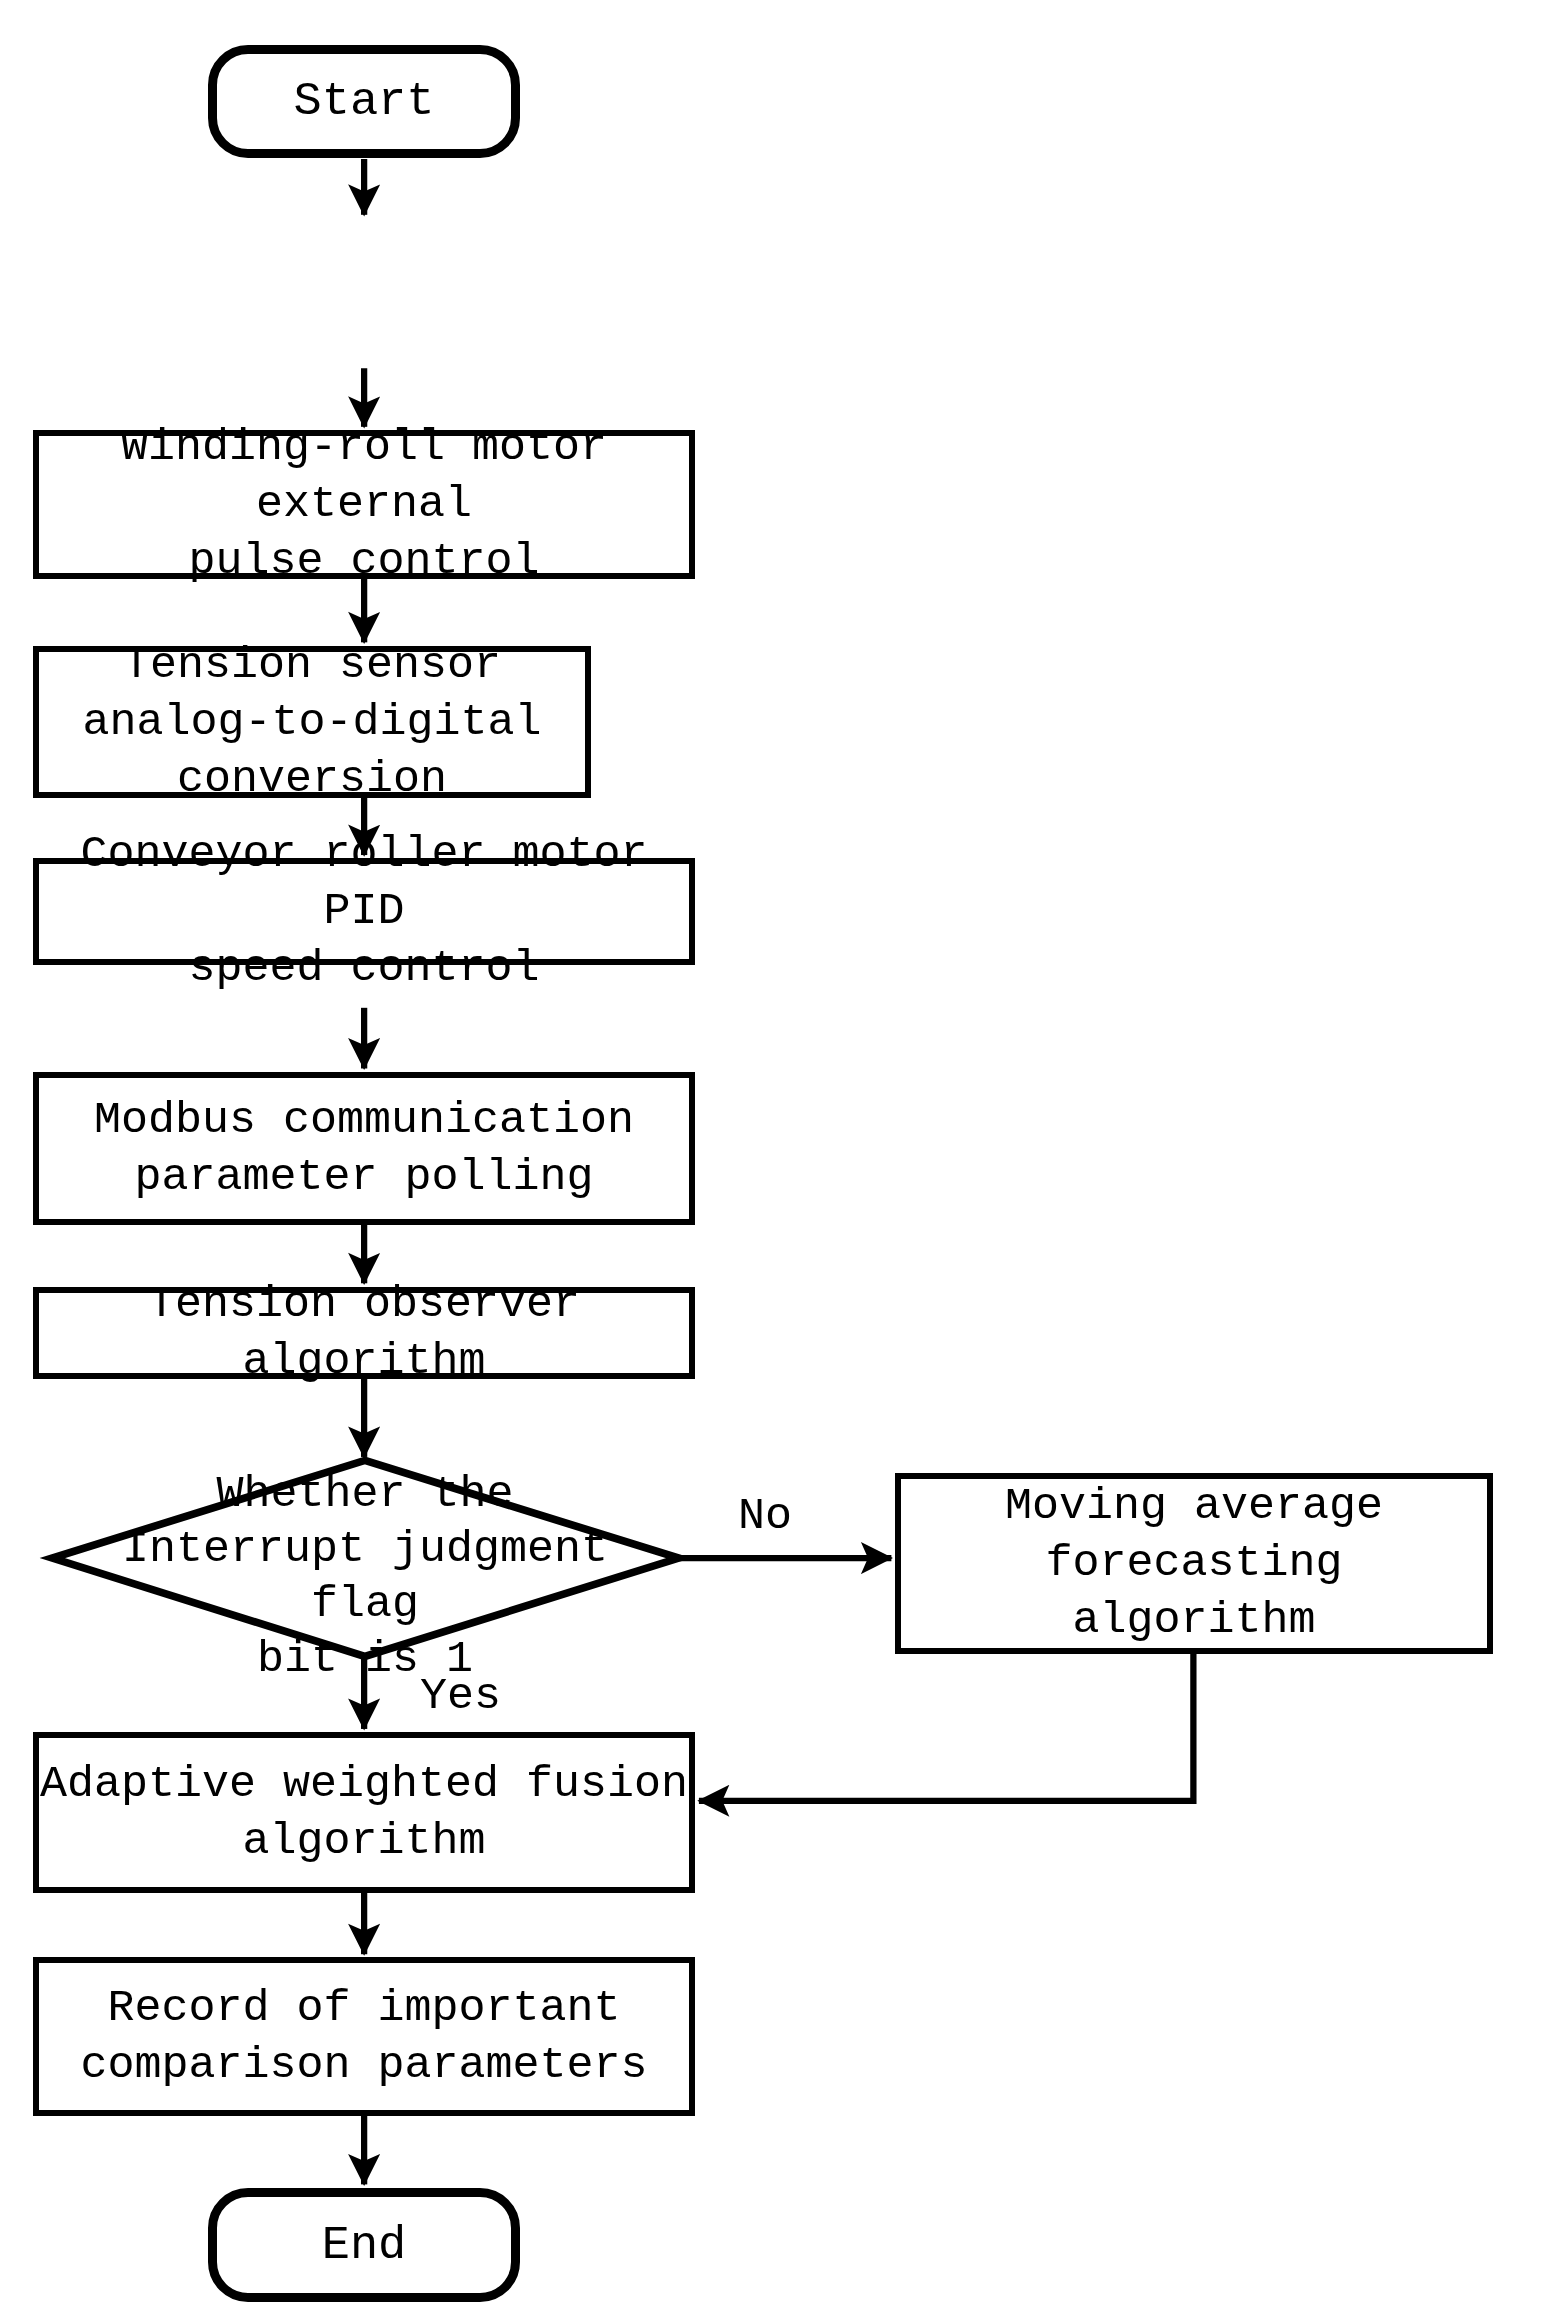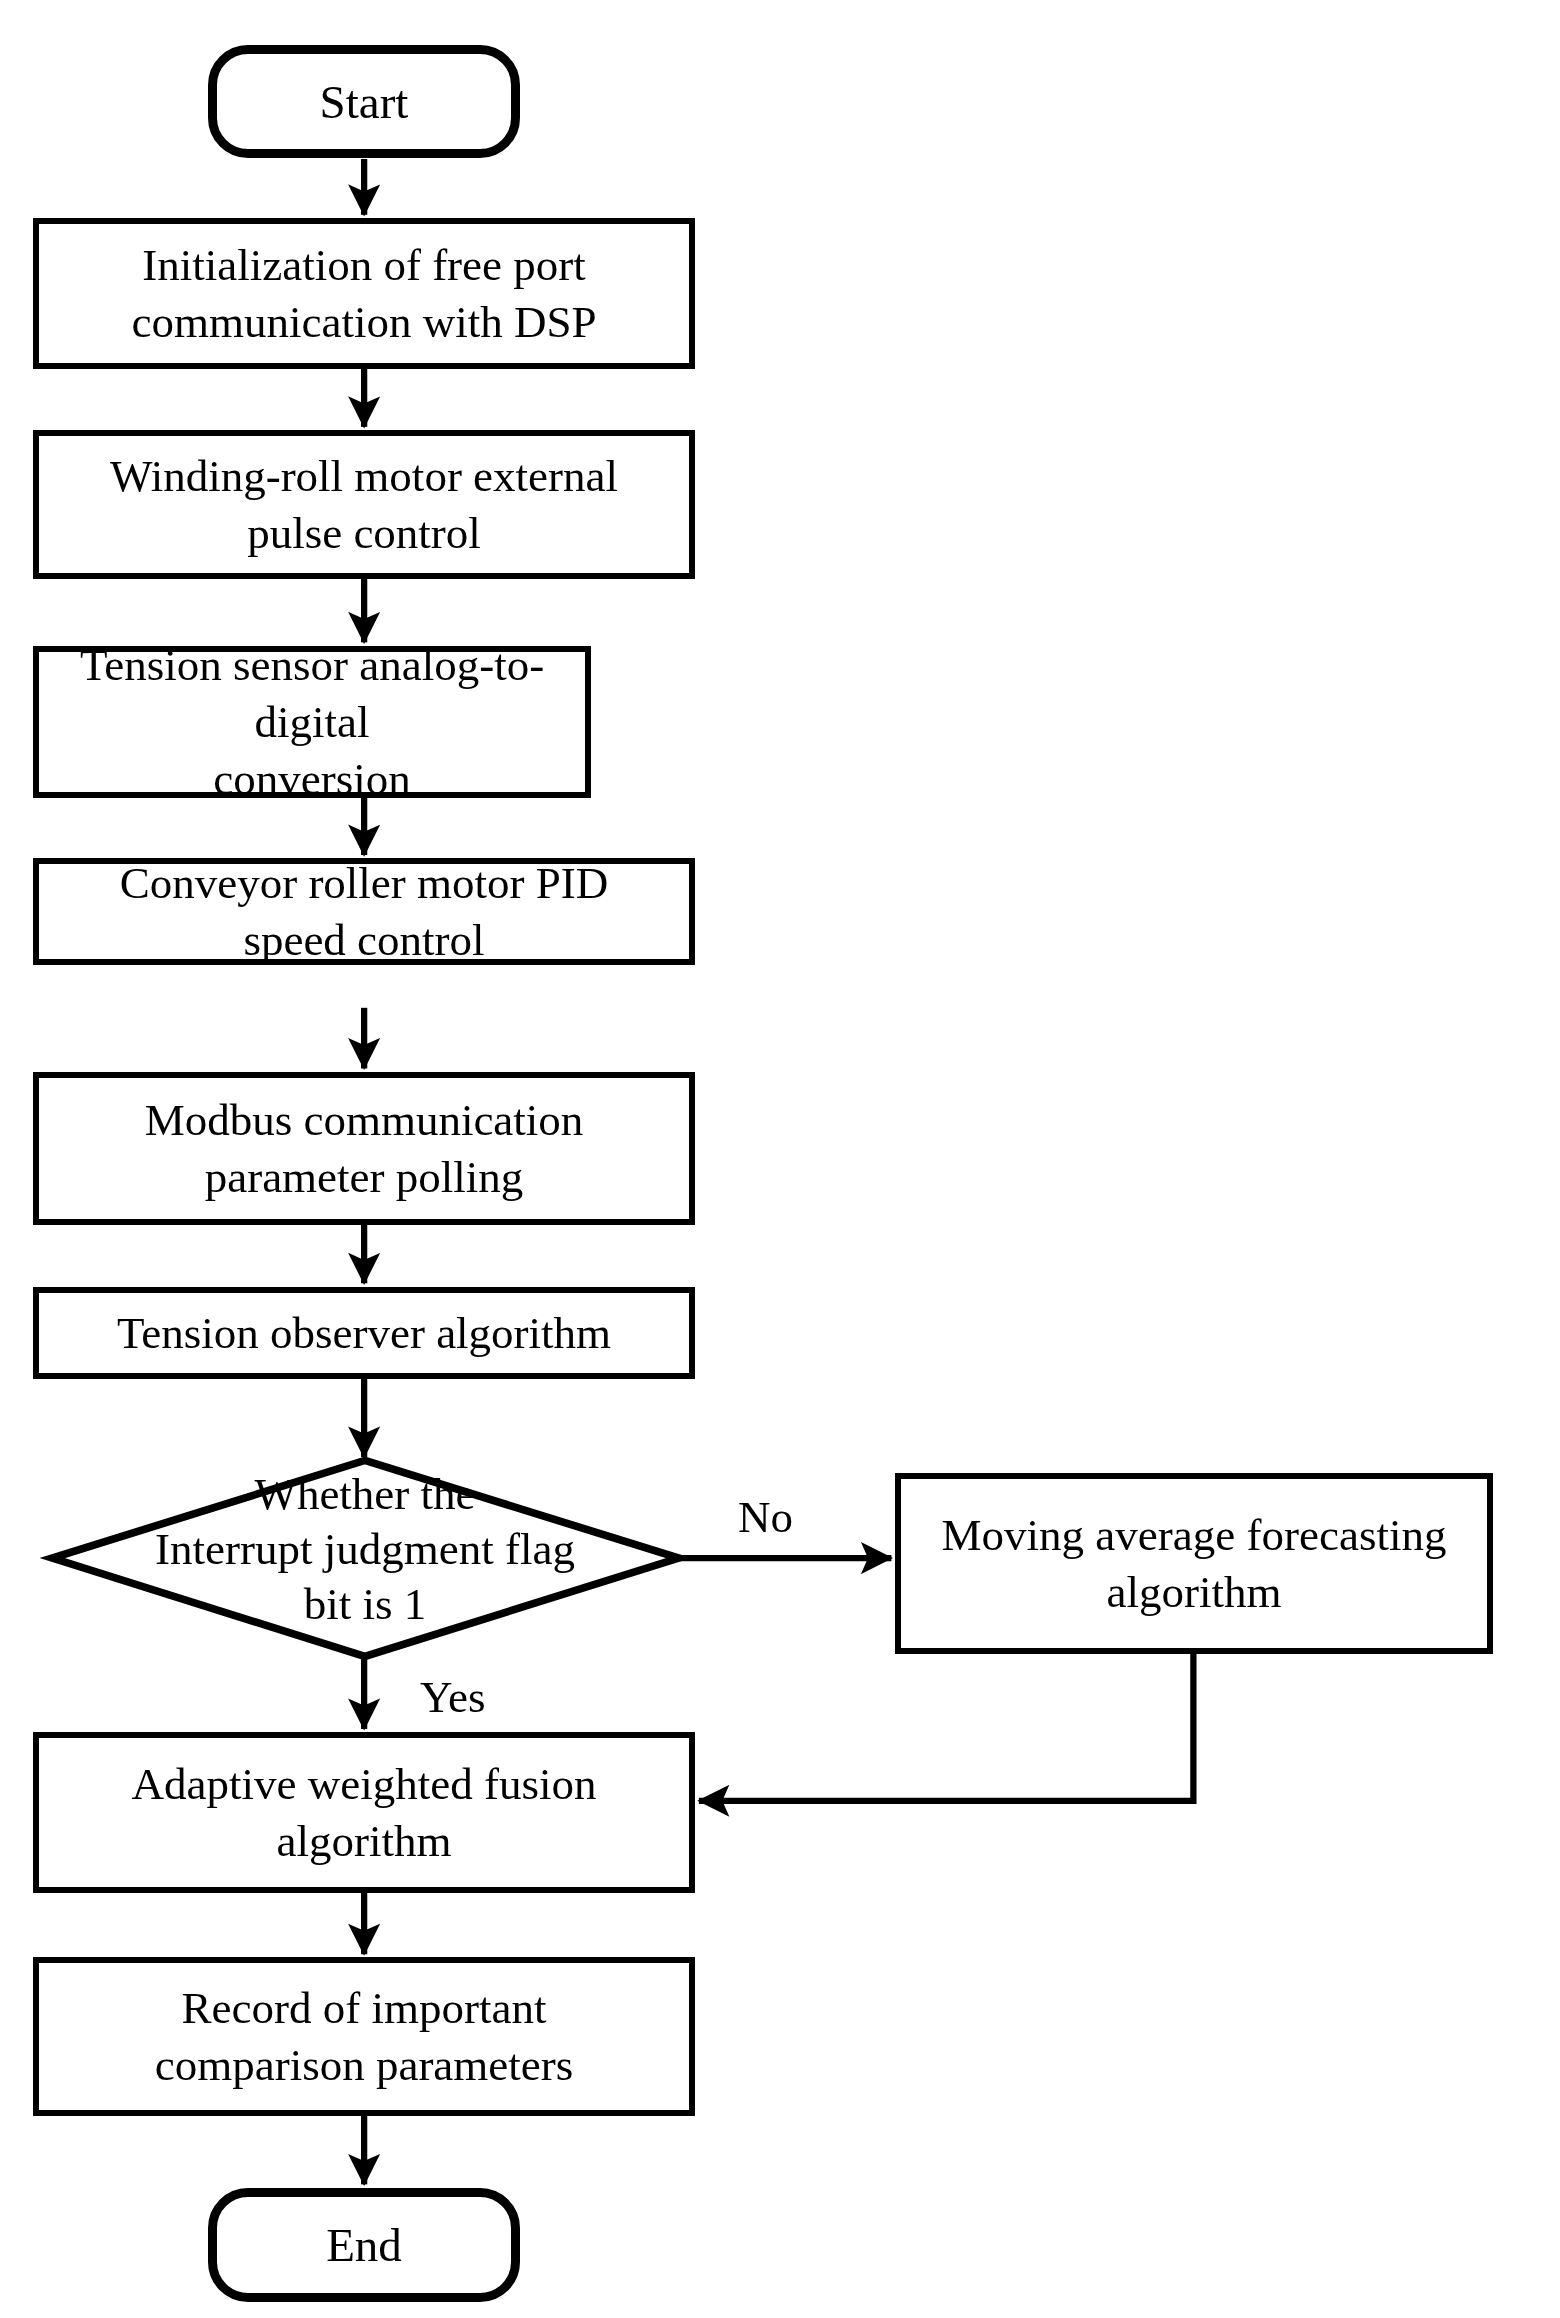--- a/index.html
+++ b/index.html
@@ -5,21 +5,21 @@
   html, body {
     margin: 0;
     padding: 0;
     background: #ffffff;
   }
   #canvas {
     position: relative;
     width: 1561px;
     height: 2319px;
     background: #ffffff;
-    font-family: Liberation Serif, serif;
+    font-family: Liberation Mono, monospace;
     color: #000000;
   }
   #connector-layer {
     position: absolute;
     left: 0; top: 0;
     width: 1561px; height: 2319px;
     z-index: 1;
   }
   .node {
     position: absolute;
@@ -101,24 +101,20 @@
       <path d="M522 2713 L522 2802" marker-end="url(#ah)"></path>
       <path d="M522 3033 L522 3132" marker-end="url(#ah)"></path>
     </g>
     <polygon points="523,2094 973,2234 523,2375 75,2234" fill="#ffffff" stroke="#000000" stroke-width="11"></polygon>
   </svg>
 
   <div class="node terminal pos-start">
     <span>Start</span>
   </div>
 
-  <div class="node process pos-b1">
-    <span>Initialization of free port
-communication with DSP</span>
-  </div>
 
   <div class="node process pos-b2">
     <span>Winding-roll motor external
 pulse control</span>
   </div>
 
   <div class="node process pos-b3">
     <span>Tension sensor analog-to-digital
 conversion</span>
   </div>

